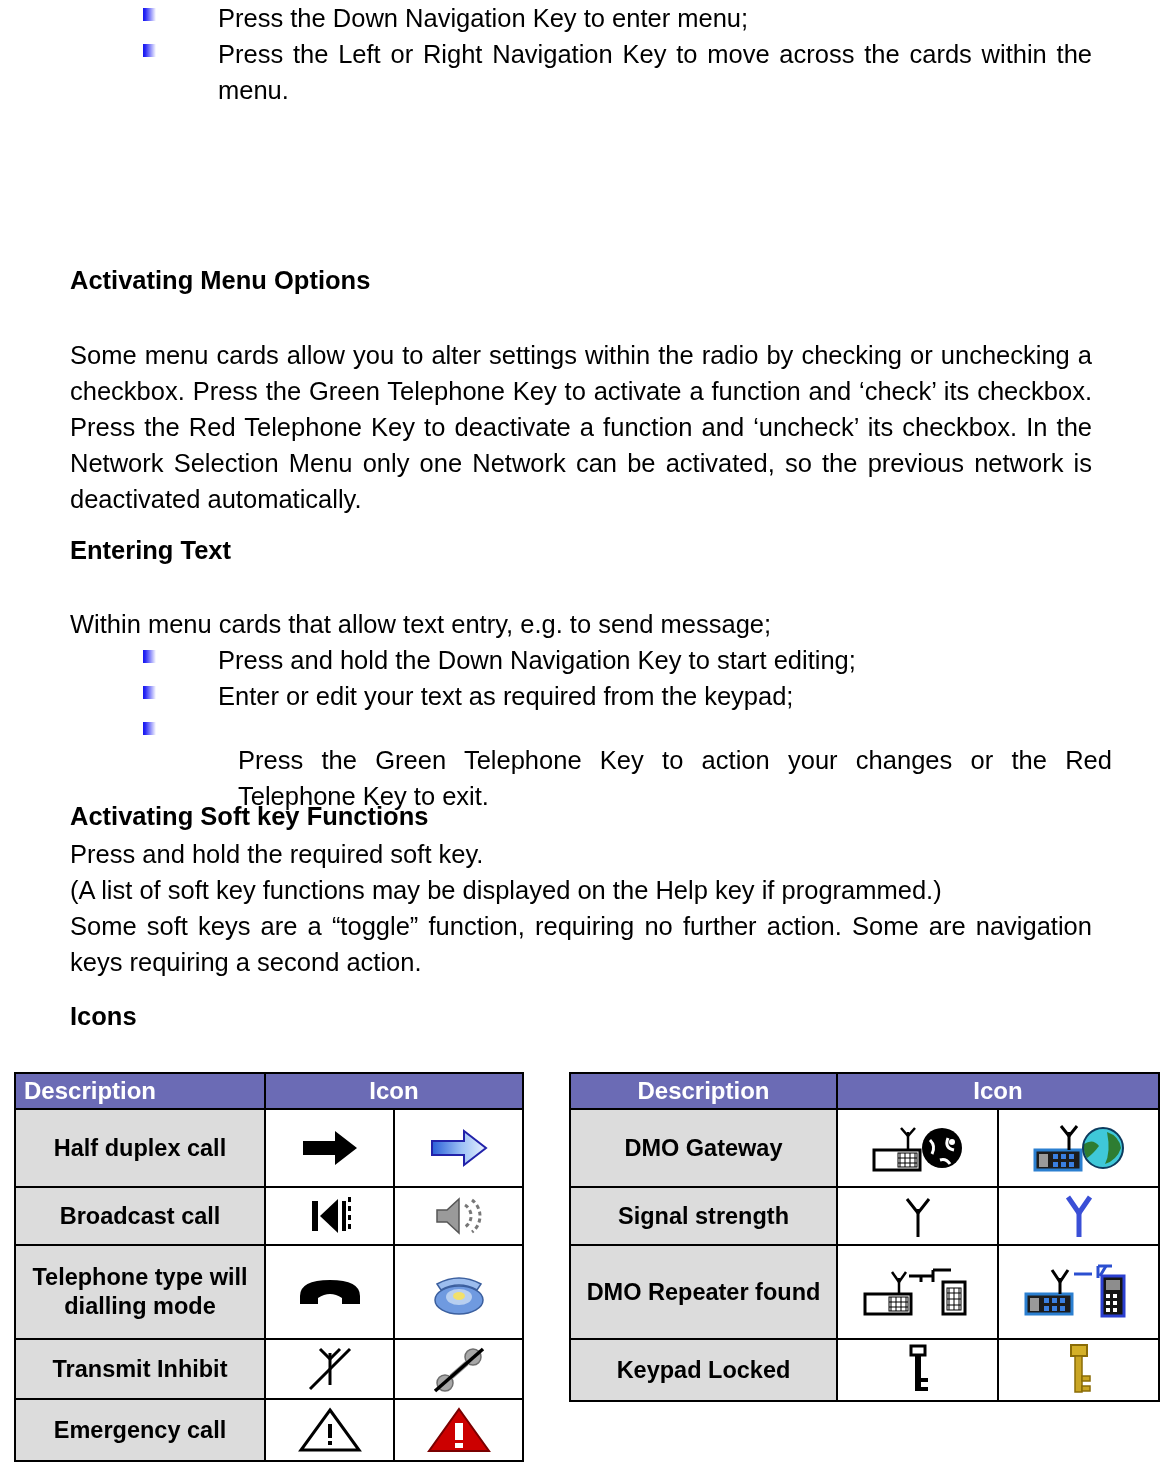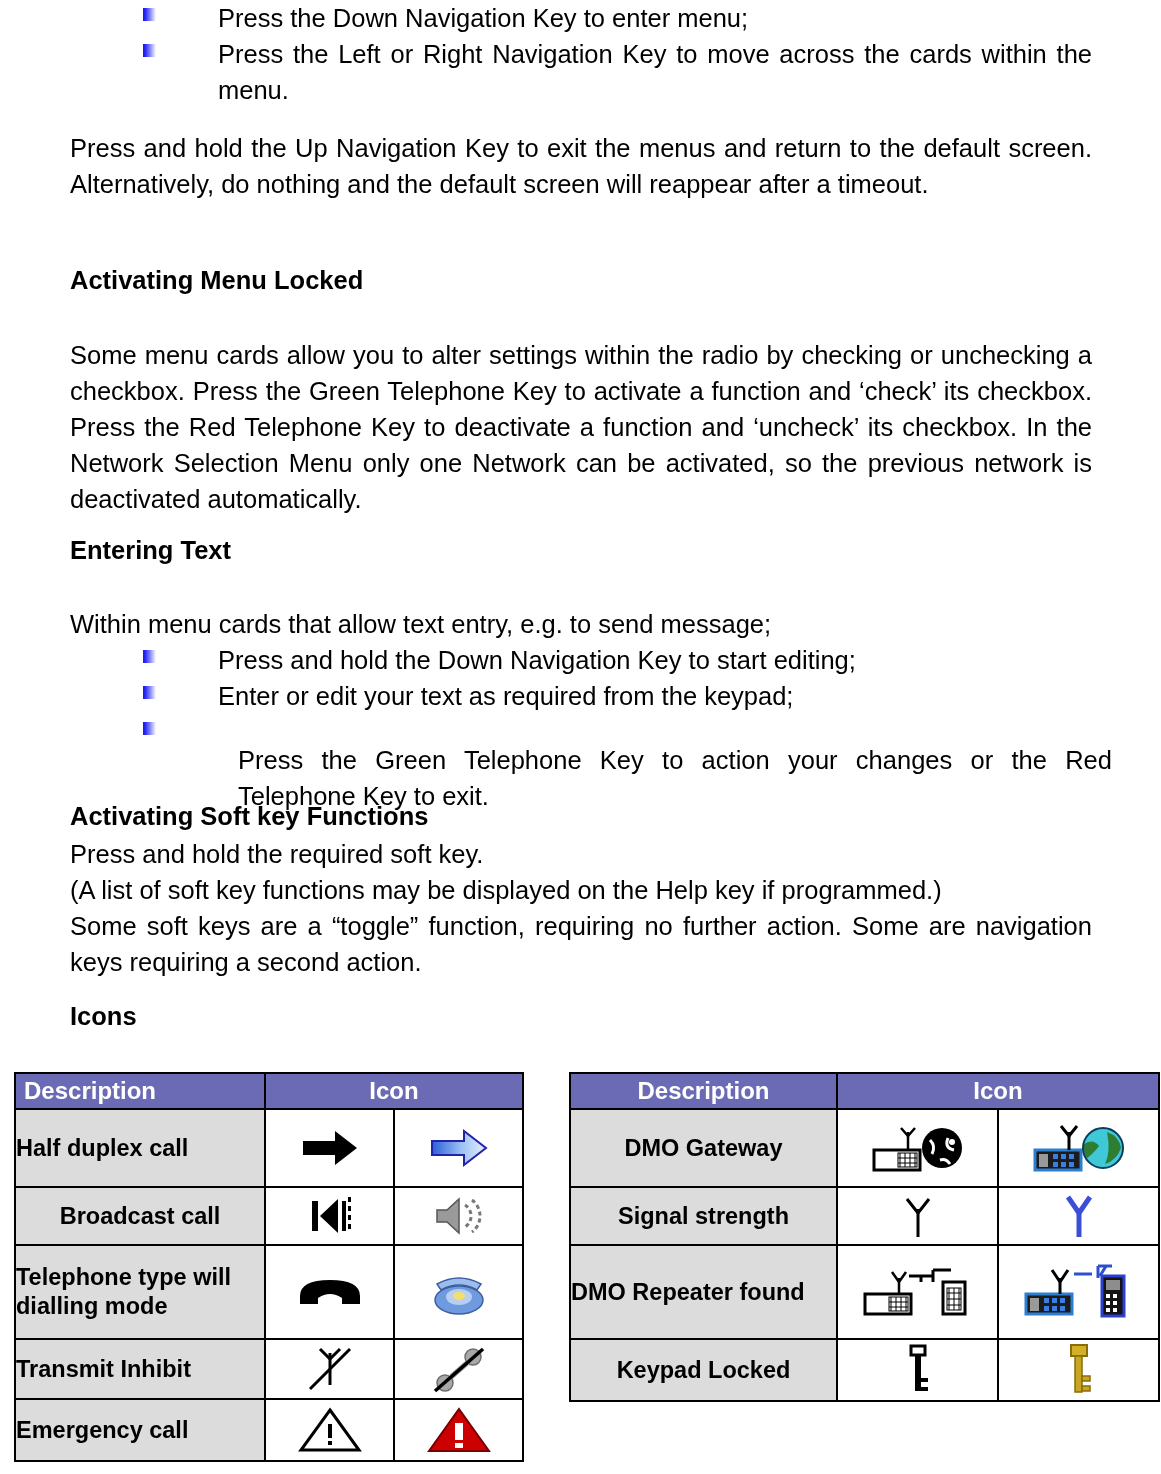--- a/index.html
+++ b/index.html
@@ -81,20 +81,21 @@
     letter-spacing: 0px;
   }
   .icon-table th.desc-head { text-align: left; padding-left: 8px; }
   .desc-cell {
     background: #DCDCDC;
     font-size: 23.5px;
     font-weight: bold;
     line-height: 29px;
     padding: 4px 6px 4px 10px;
     vertical-align: middle;
+    text-align: center;
   }
   .desc-cell.ctr { text-align: center; }
   .icon-cell {
     background: #ffffff;
     text-align: center;
     vertical-align: middle;
   }
   .icon-cell svg { display: block; margin: 0 auto; }
 
   
@@ -108,23 +109,22 @@
   <div class="bullet-row">
     <span class="bullet-mark" style="left:143px; top:8px;"></span>
     <span class="bullet-text nojust" style="left:218px; top:0px; width:874px;">Press the Down Navigation Key to enter menu;</span>
   </div>
 
   <div class="bullet-row">
     <span class="bullet-mark" style="left:143px; top:44px;"></span>
     <span class="bullet-text" style="left:218px; top:36px; width:874px;">Press the Left or Right Navigation Key to move across the cards within the menu.</span>
   </div>
 
-  <div class="para" style="left:70px; top:130px; width:1022px;">Press and hold the Up Navigation Key to exit the menus and return to the default screen. Alternatively, do nothing and the default screen will reappear after a timeout.</div>
-
-  <div class="heading" style="left:70px; top:264px;">Activating Menu Locked</div>
+
+  <div class="heading" style="left:70px; top:264px;">Activating Menu Options</div>
 
   <div class="para" style="left:70px; top:337px; width:1022px;">Some menu cards allow you to alter settings within the radio by checking or unchecking a checkbox. Press the Green Telephone Key to activate a function and ‘check’ its checkbox. Press the Red Telephone Key to deactivate a function and ‘uncheck’ its checkbox. In the Network Selection Menu only one Network can be activated, so the previous network is deactivated automatically.</div>
 
   <div class="heading" style="left:70px; top:534px;">Entering Text</div>
 
   <div class="para nojust" style="left:70px; top:606px; width:1022px;">Within menu cards that allow text entry, e.g. to send message;</div>
 
   <div class="bullet-row">
     <span class="bullet-mark" style="left:143px; top:650px;"></span>
     <span class="bullet-text nojust" style="left:218px; top:642px; width:874px;">Press and hold the Down Navigation Key to start editing;</span>

